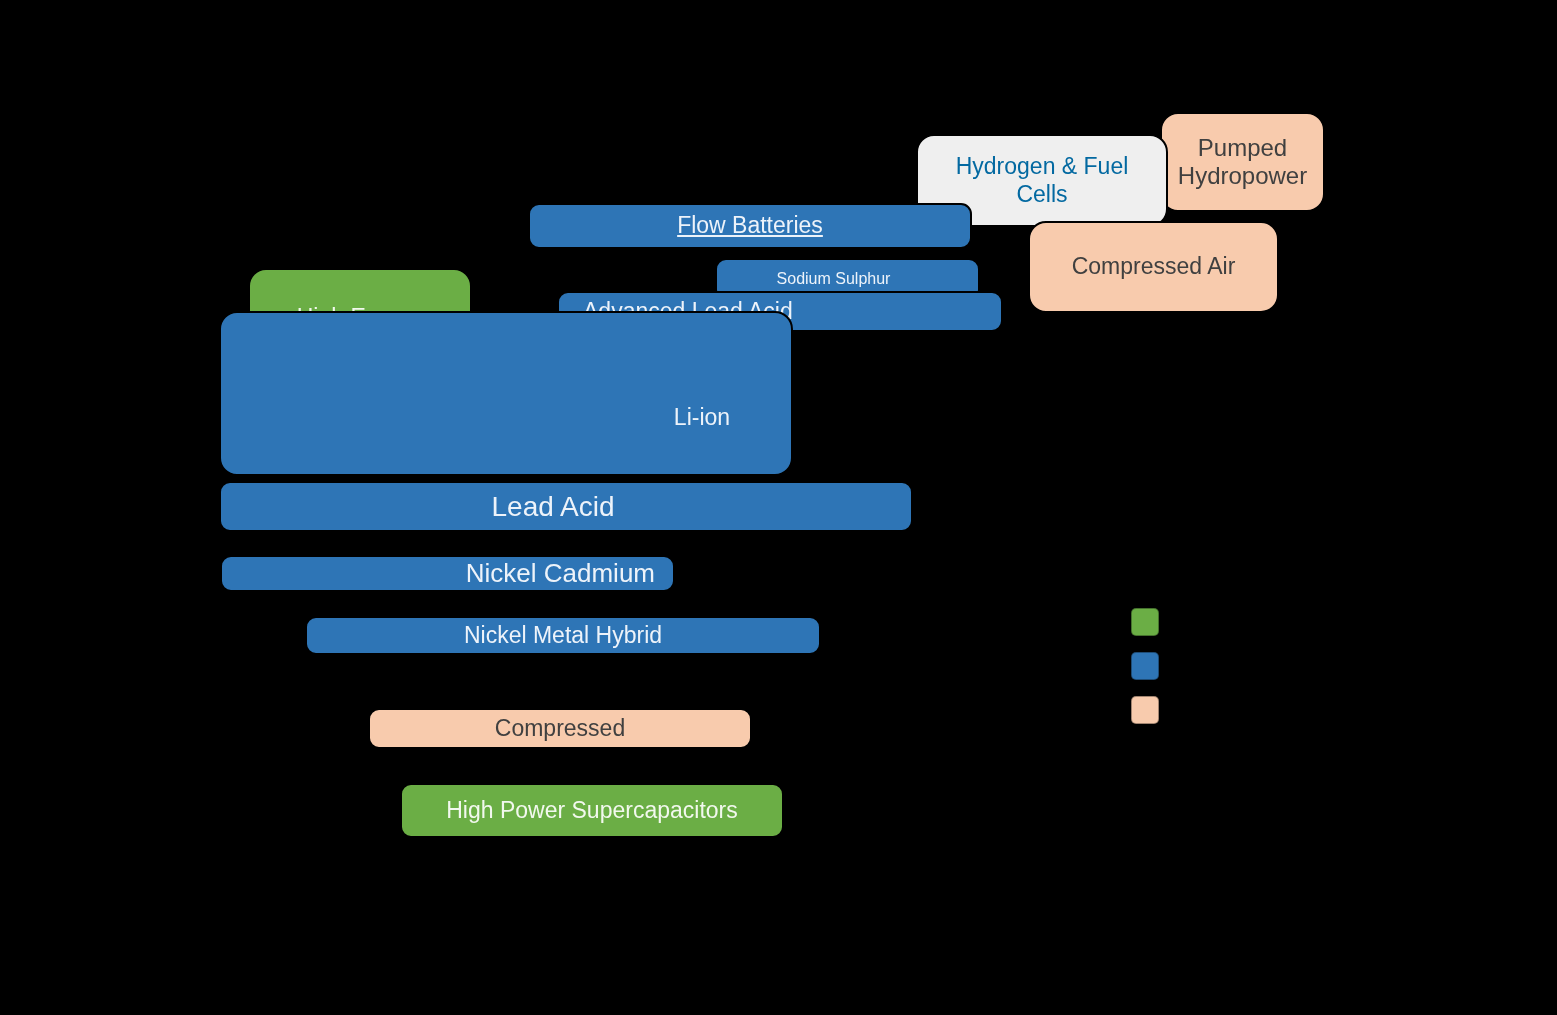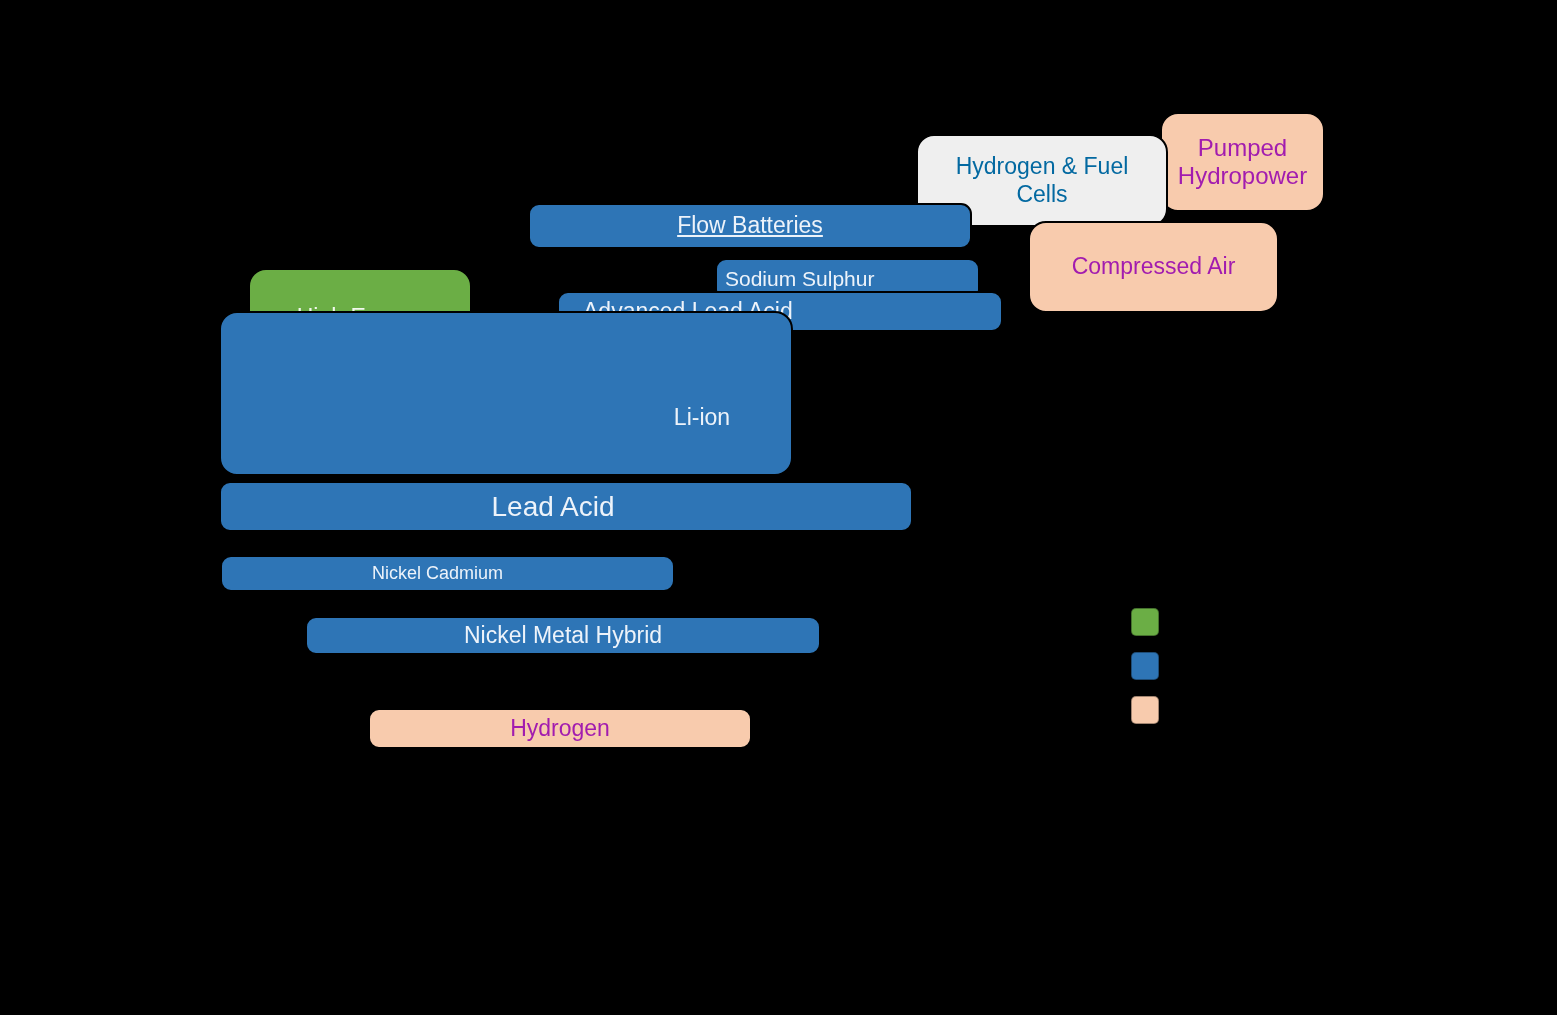--- a/index.html
+++ b/index.html
@@ -25,21 +25,21 @@
     text-align: center;
     border: 2px solid #000000;
     border-radius: 14px;
     line-height: 1.18;
     padding: 2px 8px;
     white-space: pre-line;
     -webkit-font-smoothing: antialiased;
   }
   .node.blue   { background: #2E75B6; color: #EDF3FA; }
   .node.green  { background: #6BAE45; color: #F2F8EE; }
-  .node.peach  { background: #F8CBAD; color: #a21caf; }
+  .node.peach  { background: #F8CBAD; color: #404040; }
   .node.white  { background: #EFEFEF; color: #0369a1; }
 
   .node.bar { border-radius: 11px; }
   .node.block { border-radius: 18px; }
 
   .legend {
     position: absolute;
   }
   .legend-swatch {
     position: absolute;
@@ -57,29 +57,30 @@
 </head>
 <body>
 
 <div id="canvas" style="width: 1557px; height: 1015px; background: rgb(0, 0, 0);">
     <div class="node peach block" style="left: 1160px; top: 112px; width: 165px; height: 100px; font-size: 24px; z-index: 1;"><span>Pumped
 Hydropower</span></div>
     <div class="node white block" style="left: 916px; top: 134px; width: 252px; height: 93px; font-size: 23px; z-index: 2;"><span>Hydrogen &amp; Fuel
 Cells</span></div>
     <div class="node peach block" style="left: 1028px; top: 221px; width: 251px; height: 92px; font-size: 23px; z-index: 3;"><span>Compressed Air</span></div>
     <div class="node blue bar" style="left: 528px; top: 203px; width: 444px; height: 46px; font-size: 23px; z-index: 4; text-decoration: underline;"><span>Flow Batteries</span></div>
-    <div class="node blue bar" style="left: 715px; top: 258px; width: 265px; height: 43px; font-size: 21px; z-index: 5; justify-content: flex-start; padding-right: 36px;"><span>Sodium Sulphur</span></div>
+    <div class="node blue bar" style="left: 715px; top: 258px; width: 265px; height: 43px; font-size: 16px; z-index: 5; justify-content: center; padding-right: 36px;"><span>Sodium Sulphur</span></div>
     <div class="node blue bar" style="left: 557px; top: 291px; width: 446px; height: 41px; font-size: 23px; z-index: 6; justify-content: flex-start; padding-left: 24px;"><span>Advanced Lead Acid</span></div>
     <div class="node green block" style="left: 248px; top: 268px; width: 224px; height: 126px; font-size: 23px; z-index: 7;"><span>High Energy
 Supercapacitors</span></div>
     <div class="node blue block" style="left: 219px; top: 311px; width: 574px; height: 165px; font-size: 23px; z-index: 8;"><span style="position: relative; left: 196px; top: 24px;">Li-ion</span></div>
     <div class="node blue bar" style="left: 219px; top: 481px; width: 694px; height: 51px; font-size: 28px; z-index: 9;"><span style="position: relative; left: -13px; top: 0px;">Lead Acid</span></div>
-    <div class="node blue bar" style="left: 220px; top: 555px; width: 455px; height: 37px; font-size: 18px; z-index: 10;"><span style="position: relative; left: -10px; top: 0px;">Nickel Cadmium</span></div>
+    <div class="node blue bar" style="left: 220px; top: 555px; width: 455px; height: 37px; font-size: 26px; z-index: 10; justify-content: flex-end;"><span style="position: relative; left: -10px; top: 0px;">Nickel Cadmium</span></div>
     <div class="node blue bar" style="left: 305px; top: 616px; width: 516px; height: 39px; font-size: 23px; z-index: 11;"><span>Nickel Metal Hybrid</span></div>
-    <div class="node peach bar" style="left: 368px; top: 708px; width: 384px; height: 41px; font-size: 23px; z-index: 12;"><span>Hydrogen</span></div>
+    <div class="node peach bar" style="left: 368px; top: 708px; width: 384px; height: 41px; font-size: 23px; z-index: 12;"><span>Compressed</span></div>
+    <div class="node green bar" style="left: 400px; top: 783px; width: 384px; height: 55px; font-size: 23px; z-index: 13;"><span>High Power Supercapacitors</span></div>
     <div class="legend" style="left: 0px; top: 0px; width: 100%; height: 100%; pointer-events: none;">
       <div class="legend-swatch" style="left: 1131px; top: 608px; width: 28px; height: 28px; background: rgb(107, 174, 69); pointer-events: auto;"></div>
       <div class="legend-label" style="left: 1171px; top: 612px;"></div>
       <div class="legend-swatch" style="left: 1131px; top: 652px; width: 28px; height: 28px; background: rgb(46, 117, 182); pointer-events: auto;"></div>
       <div class="legend-label" style="left: 1171px; top: 656px;"></div>
       <div class="legend-swatch" style="left: 1131px; top: 696px; width: 28px; height: 28px; background: rgb(248, 203, 173); pointer-events: auto;"></div>
       <div class="legend-label" style="left: 1171px; top: 700px;"></div>
     </div>
   </div>
 

